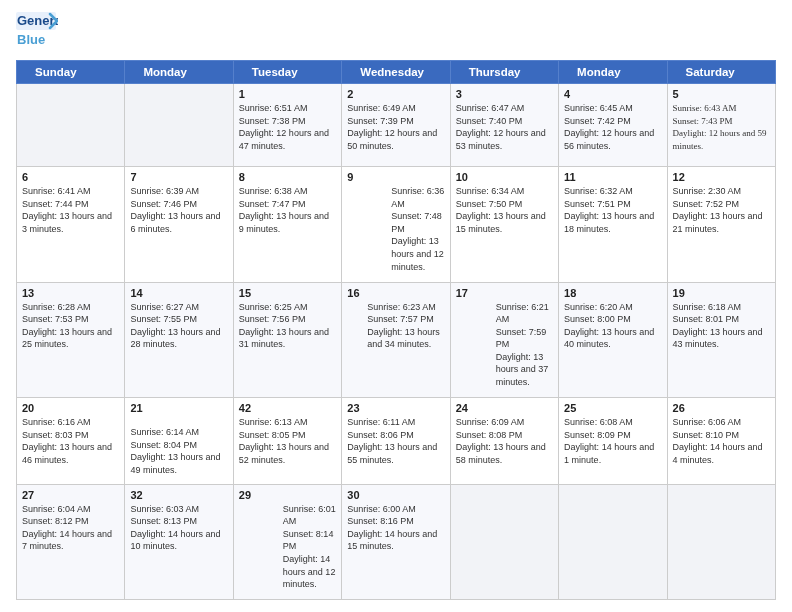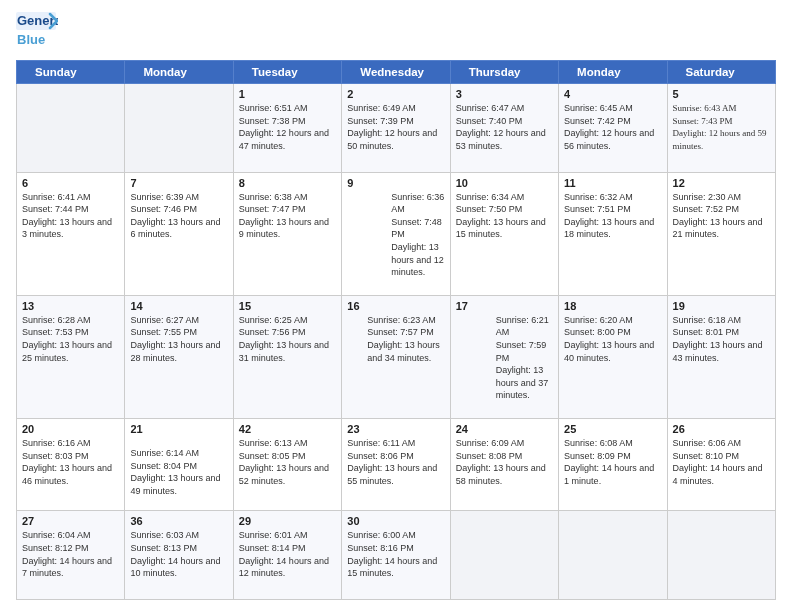--- a/index.html
+++ b/index.html
@@ -285,28 +285,28 @@
           </td>
         </tr>
         <tr>
           <td>
             <span class="cell-day">27</span>
             <div class="cell-info" style="white-space: pre-line;">Sunrise: 6:04 AM
 Sunset: 8:12 PM
 Daylight: 14 hours and 7 minutes.</div>
           </td>
           <td>
-            <span class="cell-day">36</span>
+            <span class="cell-day">32</span>
             <div class="cell-info" style="white-space: pre-line;">Sunrise: 6:03 AM
 Sunset: 8:13 PM
 Daylight: 14 hours and 10 minutes.</div>
           </td>
           <td>
             <span class="cell-day">29</span>
-            <div class="cell-info" style="white-space: pre-line;">Sunrise: 6:01 AM
+            <div class="cell-info" style="white-space: pre-line; margin-left: 44px;">Sunrise: 6:01 AM
 Sunset: 8:14 PM
 Daylight: 14 hours and 12 minutes.</div>
           </td>
           <td>
             <span class="cell-day">30</span>
             <div class="cell-info" style="white-space: pre-line;">Sunrise: 6:00 AM
 Sunset: 8:16 PM
 Daylight: 14 hours and 15 minutes.</div>
           </td>
           <td class="empty"></td>

